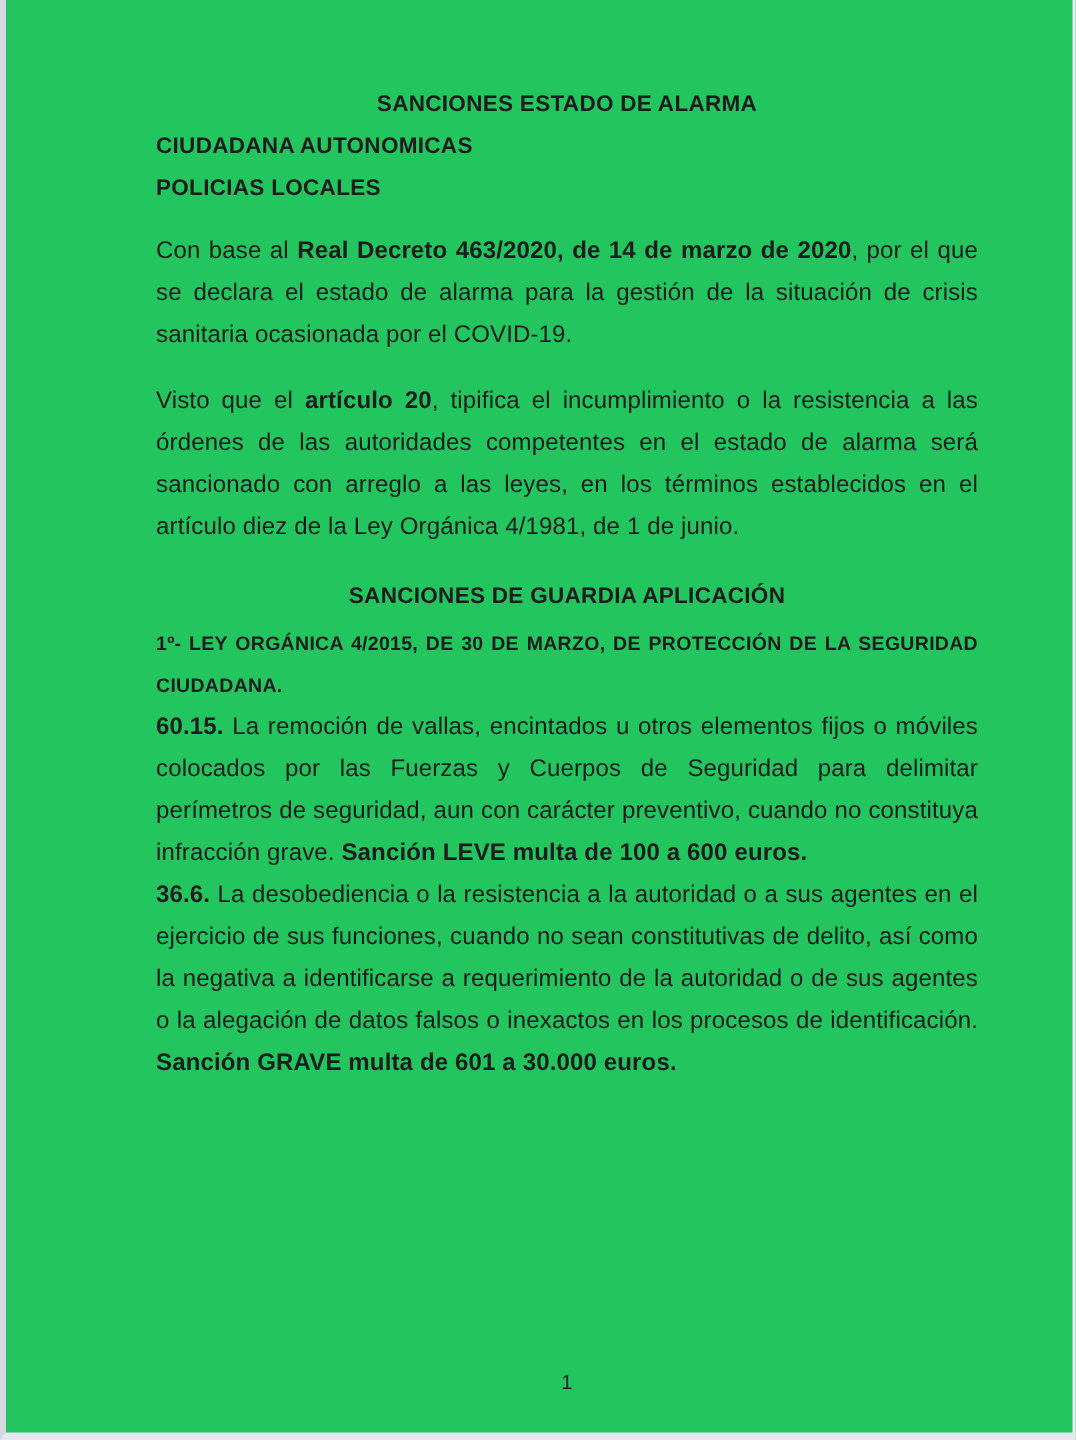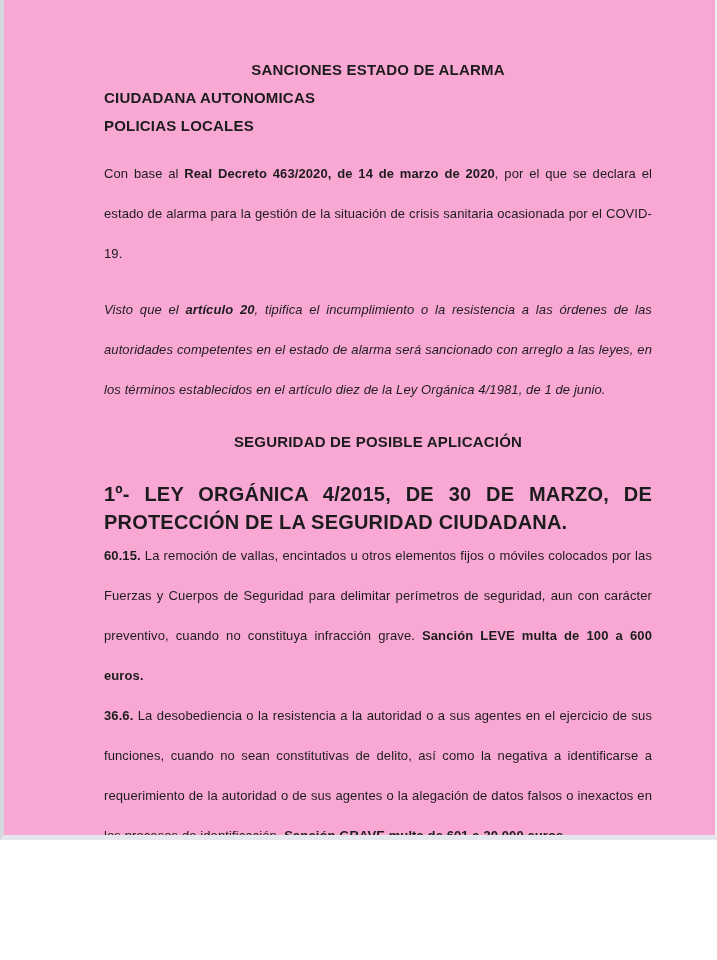--- a/index.html
+++ b/index.html
@@ -3,22 +3,22 @@
 <meta charset="utf-8">
 <style>
   html, body {
     margin: 0;
     padding: 0;
     background: #ffffff;
   }
   .page {
     position: relative;
     width: 717px;
-    height: 840px;
-    background: #f9a8d4;
+    height: 960px;
+    background: #22c55e;
     box-sizing: border-box;
     border-left: 4px solid #d7d7e1;
     border-right: 2px solid #ececf2;
     border-bottom: 5px solid #e6e6ee;
     font-family: "Liberation Sans", sans-serif;
     color: #1c1c1e;
     overflow: hidden;
   }
   .content {
     position: absolute;
@@ -29,39 +29,39 @@
   .header-block p {
     margin: 0;
     font-size: 15px;
     font-weight: bold;
     line-height: 28px;
     letter-spacing: 0.2px;
   }
   .center { text-align: center; }
   .para {
     margin: 0;
-    font-size: 13px;
-    line-height: 40px;
+    font-size: 16px;
+    line-height: 28px;
     text-align: justify;
     letter-spacing: 0.1px;
   }
   .para b { font-weight: bold; }
   .mt14 { margin-top: 14px; }
-  .mt16 { margin-top: 16px; font-style: italic; }
+  .mt16 { margin-top: 16px; }
   .section-heading {
     margin: 18px 0 0 0;
     font-size: 15px;
     font-weight: bold;
     text-align: center;
     line-height: 28px;
     letter-spacing: 0.2px;
   }
   .law-heading {
-    margin: 24px 0 0 0;
-    font-size: 20px;
+    margin: 3px 0 0 0;
+    font-size: 13px;
     font-weight: bold;
     text-align: justify;
     line-height: 28px;
     letter-spacing: 0.2px;
   }
   .footer {
     position: absolute;
     left: 100px;
     right: 63px;
     top: 908px;
@@ -80,21 +80,21 @@
     <div class="header-block">
       <p class="center">SANCIONES ESTADO DE ALARMA</p>
       <p>CIUDADANA AUTONOMICAS</p>
       <p>POLICIAS LOCALES</p>
     </div>
 
     <p class="para mt14"><span>Con base al </span><b>Real Decreto 463/2020, de 14 de marzo de 2020</b><span>, por el que se declara el estado de alarma para la gestión de la situación de crisis sanitaria ocasionada por el COVID-19.</span></p>
 
     <p class="para mt16"><span>Visto que el </span><b>artículo 20</b><span>, tipifica el incumplimiento o la resistencia a las órdenes de las autoridades competentes en el estado de alarma será sancionado con arreglo a las leyes, en los términos establecidos en el artículo diez de la Ley Orgánica 4/1981, de 1 de junio.</span></p>
 
-    <p class="section-heading">SEGURIDAD DE POSIBLE APLICACIÓN</p>
+    <p class="section-heading">SANCIONES DE GUARDIA APLICACIÓN</p>
 
     <p class="law-heading">1º- LEY ORGÁNICA 4/2015, DE 30 DE MARZO, DE PROTECCIÓN DE LA SEGURIDAD CIUDADANA.</p>
 
     <p class="para"><b>60.15.</b><span> La remoción de vallas, encintados u otros elementos fijos o móviles colocados por las Fuerzas y Cuerpos de Seguridad para delimitar perímetros de seguridad, aun con carácter preventivo, cuando no constituya infracción grave. </span><b>Sanción LEVE multa de 100 a 600 euros.</b></p>
 
     <p class="para"><b>36.6.</b><span> La desobediencia o la resistencia a la autoridad o a sus agentes en el ejercicio de sus funciones, cuando no sean constitutivas de delito, así como la negativa a identificarse a requerimiento de la autoridad o de sus agentes o la alegación de datos falsos o inexactos en los procesos de identificación. </span><b>Sanción GRAVE multa de 601 a 30.000 euros.</b></p>
 
   </div>
 
   <div class="footer">1</div>

